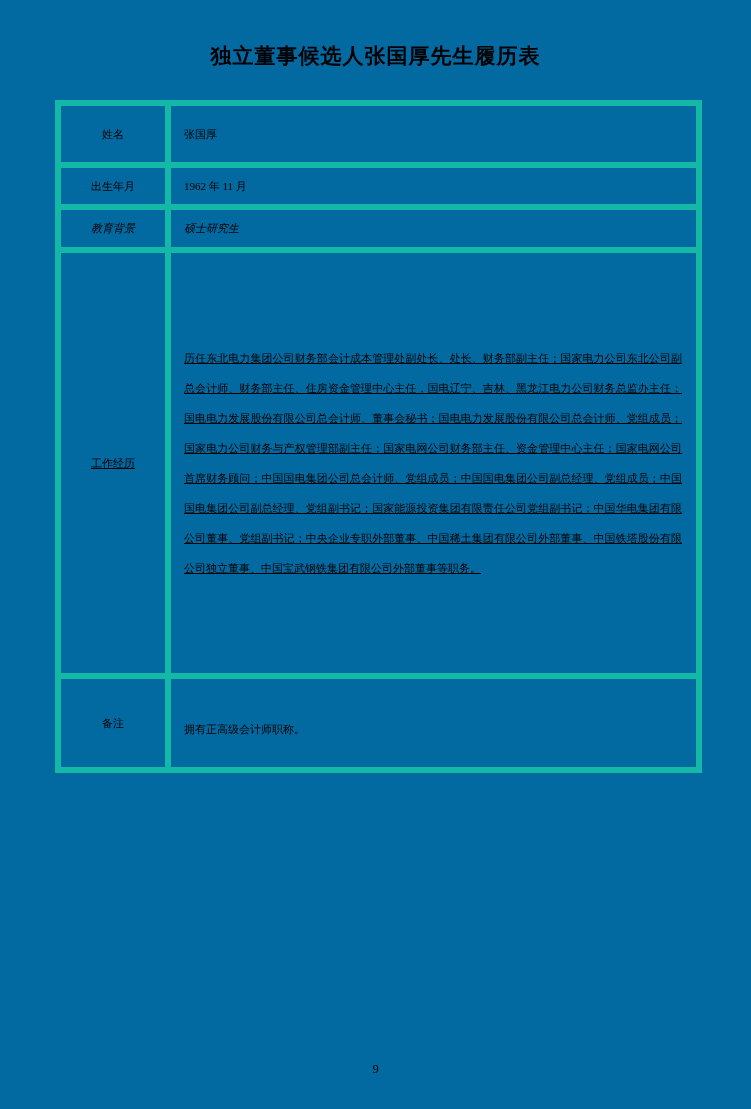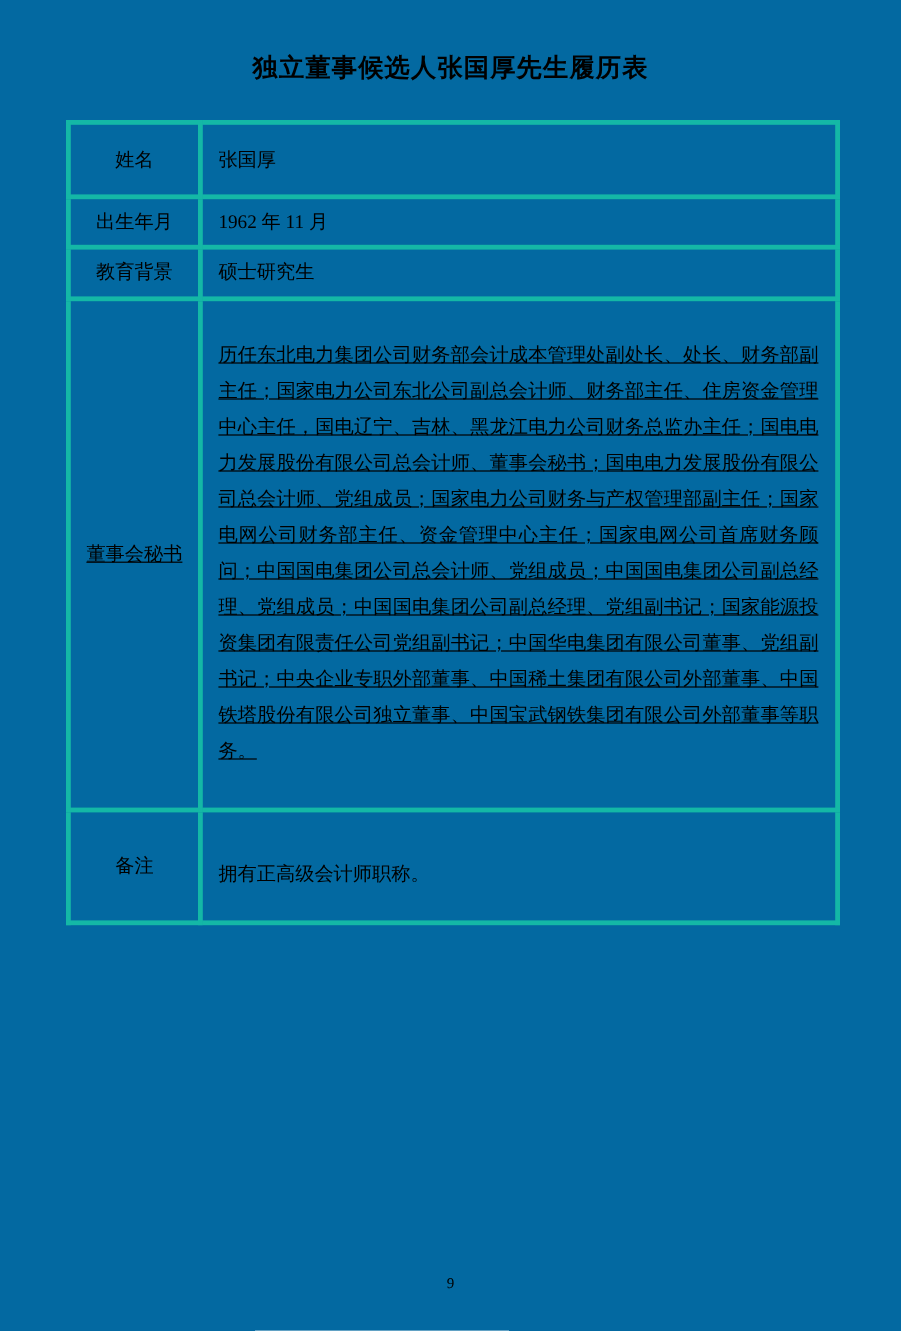--- a/index.html
+++ b/index.html
@@ -25,37 +25,37 @@
     letter-spacing: 1px;
   }
   table.resume-table {
     border-collapse: collapse;
     table-layout: fixed;
     margin-top: 30px;
     margin-left: 55px;
     width: 641px;
   }
   table.resume-table td {
-    border: 4px solid #14b8a6;
-    font-size: 16px;
+    border: 6px solid #14b8a6;
+    font-size: 11px;
     vertical-align: middle;
   }
   .label-cell {
     width: 110px;
     text-align: center;
     padding: 4px 2px;
   }
   .value-cell {
     width: 531px;
     padding: 6px 14px 6px 13px;
   }
   tr.row-name td   { height: 62px; }
   tr.row-gender td { height: 49px; }
   tr.row-birth td  { height: 42px; }
-  tr.row-edu td    { height: 43px; }
+  tr.row-edu td    { height: 43px; font-style: italic; }
   tr.row-work td   { height: 426px; text-decoration: underline; }
   tr.row-note td   { height: 94px; }
   .work-text {
     line-height: 30px;
     text-align: justify;
     text-justify: inter-ideograph;
     padding-top: 12px;
     padding-bottom: 12px;
   }
   .note-text {
@@ -85,21 +85,21 @@
       </tr>
       <tr class="row-birth">
         <td class="label-cell">出生年月</td>
         <td class="value-cell">1962 年 11 月</td>
       </tr>
       <tr class="row-edu">
         <td class="label-cell">教育背景</td>
         <td class="value-cell">硕士研究生</td>
       </tr>
       <tr class="row-work">
-        <td class="label-cell">董事会秘书</td>
+        <td class="label-cell">工作经历</td>
         <td class="value-cell work-text">历任东北电力集团公司财务部会计成本管理处副处长、处长、财务部副主任；国家电力公司东北公司副总会计师、财务部主任、住房资金管理中心主任，国电辽宁、吉林、黑龙江电力公司财务总监办主任；国电电力发展股份有限公司总会计师、董事会秘书；国电电力发展股份有限公司总会计师、党组成员；国家电力公司财务与产权管理部副主任；国家电网公司财务部主任、资金管理中心主任；国家电网公司首席财务顾问；中国国电集团公司总会计师、党组成员；中国国电集团公司副总经理、党组成员；中国国电集团公司副总经理、党组副书记；国家能源投资集团有限责任公司党组副书记；中国华电集团有限公司董事、党组副书记；中央企业专职外部董事、中国稀土集团有限公司外部董事、中国铁塔股份有限公司独立董事、中国宝武钢铁集团有限公司外部董事等职务。</td>
       </tr>
       <tr class="row-note">
         <td class="label-cell">备注</td>
         <td class="value-cell note-text">拥有正高级会计师职称。</td>
       </tr>
     </tbody>
   </table>
 
   <div class="page-number">9</div>

